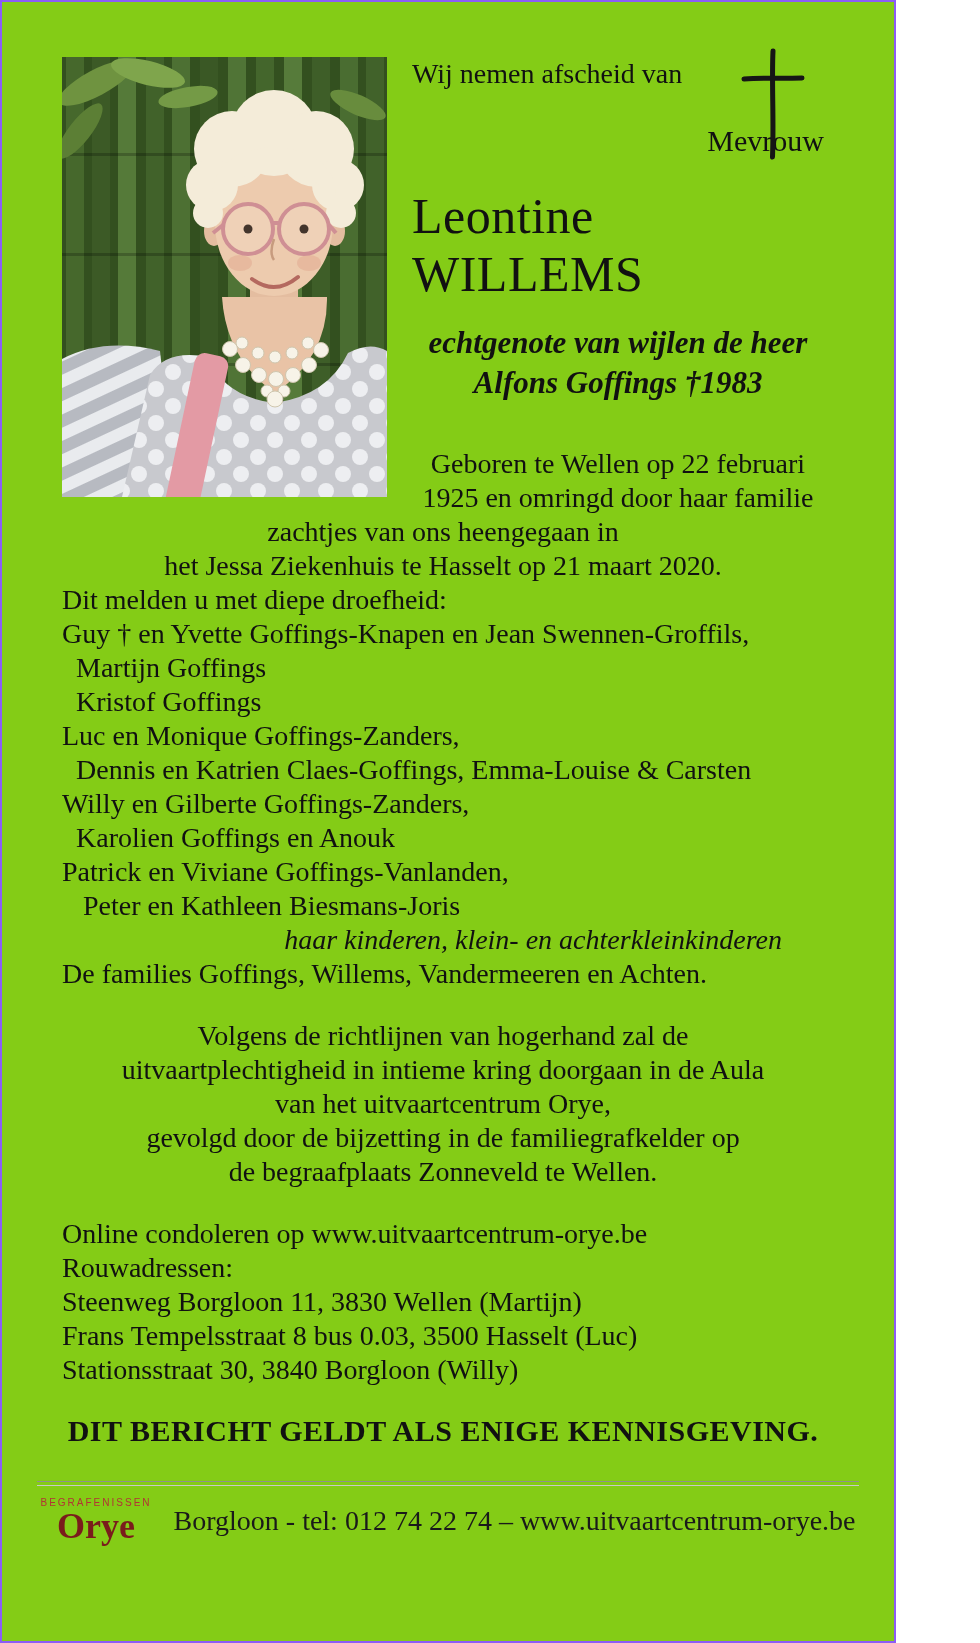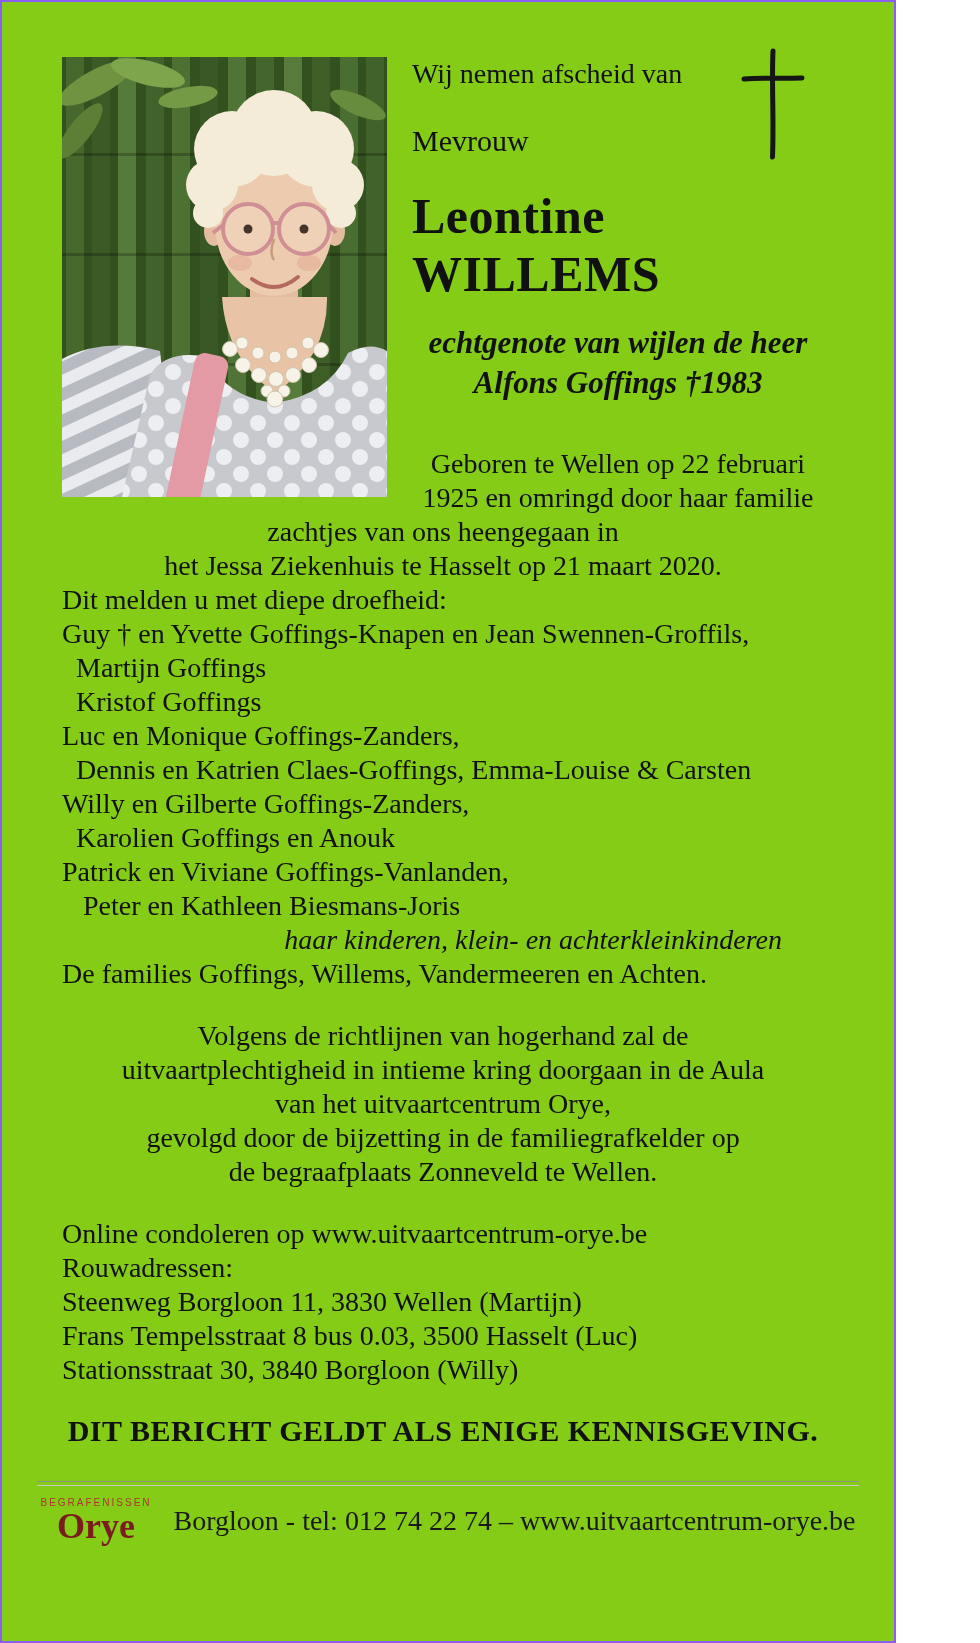--- a/index.html
+++ b/index.html
@@ -26,23 +26,23 @@
 
   .cross {
     position: absolute;
     top: 46px;
     right: 86px;
     width: 70px;
     height: 112px;
   }
 
   .intro      { font-size: 28px; line-height: 34px; }
-  .salutation { font-size: 30px; line-height: 36px; margin-top: 32px; }
+  .salutation { font-size: 30px; line-height: 36px; margin-top: 32px; text-align: right; }
   .deceased-name {
-    font-size: 50px; line-height: 58px; font-weight: bold; margin-top: 28px;
+    font-size: 50px; line-height: 58px; font-weight: normal; margin-top: 28px;
     letter-spacing: 0.5px;
   }
   .spouse {
     margin-top: 20px; font-style: italic; font-weight: bold;
     font-size: 31px; line-height: 40px; text-align: center;
   }
   .obituary { margin-top: 44px; font-size: 28px; line-height: 34px; text-align: center; }
 
   .top::after { content: ""; display: block; clear: both; }
 

